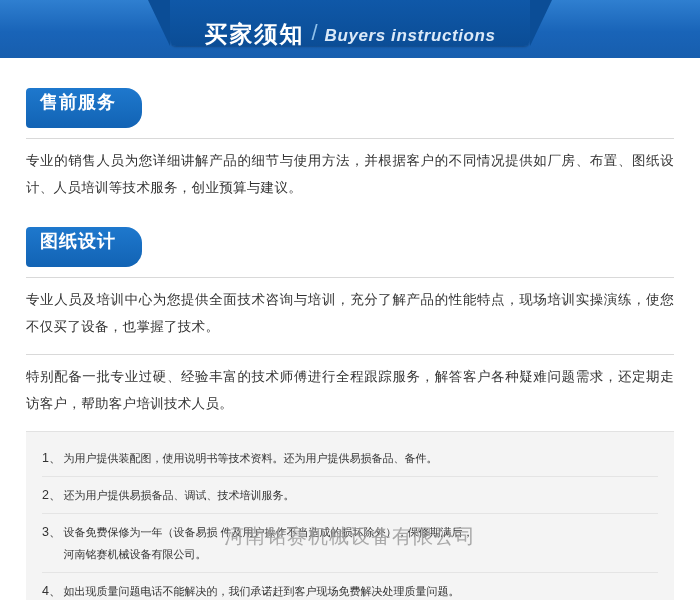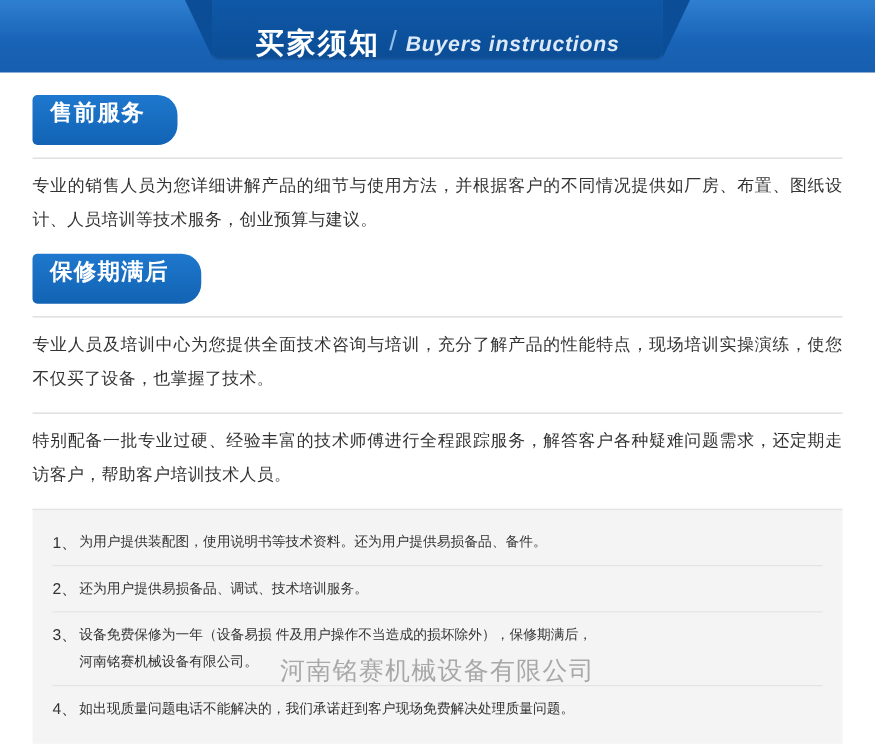--- a/index.html
+++ b/index.html
@@ -96,20 +96,21 @@
   
   .tag {
     display: inline-flex;
     align-items: center;
     height: 40px;
     padding: 0 26px 12px 14px;
     background: linear-gradient(to bottom, #1e78cd 0%, #1263b4 100%);
     border-radius: 4px 16px 16px 4px;
     position: relative;
     box-sizing: border-box;
+    margin-top: 12px;
   }
   .tag-text {
     color: #ffffff;
     font-size: 18px;
     font-weight: bold;
     letter-spacing: 1px;
     line-height: 1;
   }
 
   .divider {
@@ -190,21 +191,21 @@
   <div class="section">
     <div class="tag">
       <span class="tag-text">售前服务</span>
     </div>
     <div class="divider"></div>
     <p class="para">专业的销售人员为您详细讲解产品的细节与使用方法，并根据客户的不同情况提供如厂房、布置、图纸设计、人员培训等技术服务，创业预算与建议。</p>
   </div>
 
   <div class="section">
     <div class="tag">
-      <span class="tag-text">保修期满后</span>
+      <span class="tag-text">图纸设计</span>
     </div>
     <div class="divider"></div>
     <p class="para">专业人员及培训中心为您提供全面技术咨询与培训，充分了解产品的性能特点，现场培训实操演练，使您不仅买了设备，也掌握了技术。</p>
   </div>
 
   <div class="section">
     <div class="divider"></div>
     <p class="para">特别配备一批专业过硬、经验丰富的技术师傅进行全程跟踪服务，解答客户各种疑难问题需求，还定期走访客户，帮助客户培训技术人员。</p>
   </div>
 

